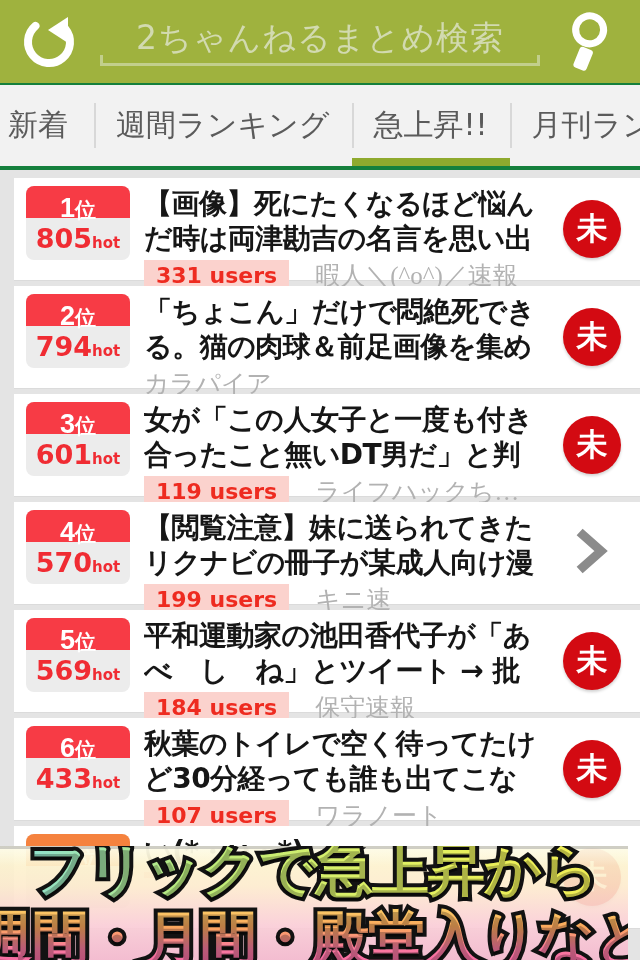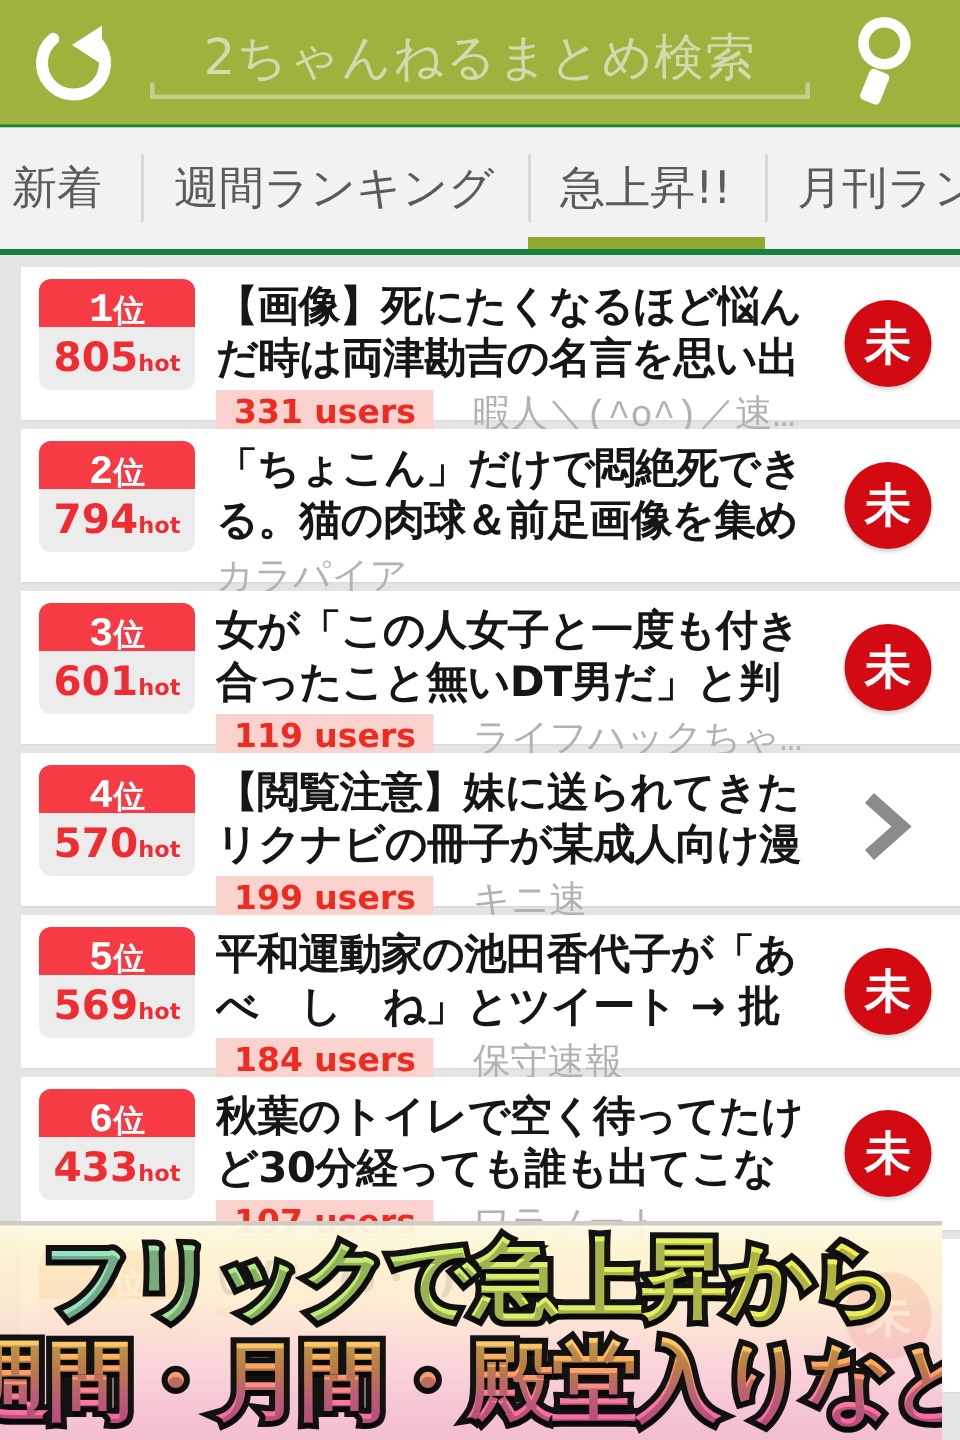--- a/index.html
+++ b/index.html
@@ -156,21 +156,21 @@
     background: #ececec;
     text-align: center;
   }
   .rank-top {
     background: #f73b45;
     color: #fff;
     height: 32px;
     line-height: 44px;
     font-size: 27px;
     font-weight: bold;
-    font-family: Liberation Mono, monospace;
+    font-family: Liberation Sans, sans-serif;
   }
   .rank-top .pos { font-size: 21px; font-weight: bold; }
   .rank-bottom {
     height: 42px;
     line-height: 42px;
     color: #f02c33;
     font-size: 27px;
     font-weight: bold;
     font-family: "DejaVu Sans", "Liberation Sans", sans-serif;
   }
@@ -207,21 +207,21 @@
     font-weight: bold;
     padding: 3px 12px;
     flex: 0 0 auto;
     font-family: "DejaVu Sans", "Liberation Sans", sans-serif;
   }
   .source {
     color: #b2b2b2;
     font-size: 25px;
     overflow: hidden;
     text-overflow: ellipsis;
-    font-family: Liberation Mono, monospace;
+    font-family: Liberation Serif, serif;
   }
 
   
   .card-status {
     flex: 0 0 auto;
     width: 96px;
     height: 86px;
     display: flex;
     align-items: center;
     justify-content: center;
@@ -244,21 +244,21 @@
 
   
   .card.row-faded .rank-top { background: #f5823e; }
   .card.row-faded .rank-bottom { color: #f5823e; }
 
   
   .overlay {
     position: absolute;
     left: 0; right: 12px;
     bottom: 0;
-    height: 146px;
+    height: 114px;
     background: linear-gradient(180deg,
         rgba(252,248,206,0.92) 0%,
         rgba(253,235,205,0.90) 35%,
         rgba(250,205,215,0.92) 70%,
         rgba(244,186,207,0.94) 100%);
     display: flex;
     flex-direction: column;
     align-items: center;
     justify-content: center;
     overflow: hidden;

